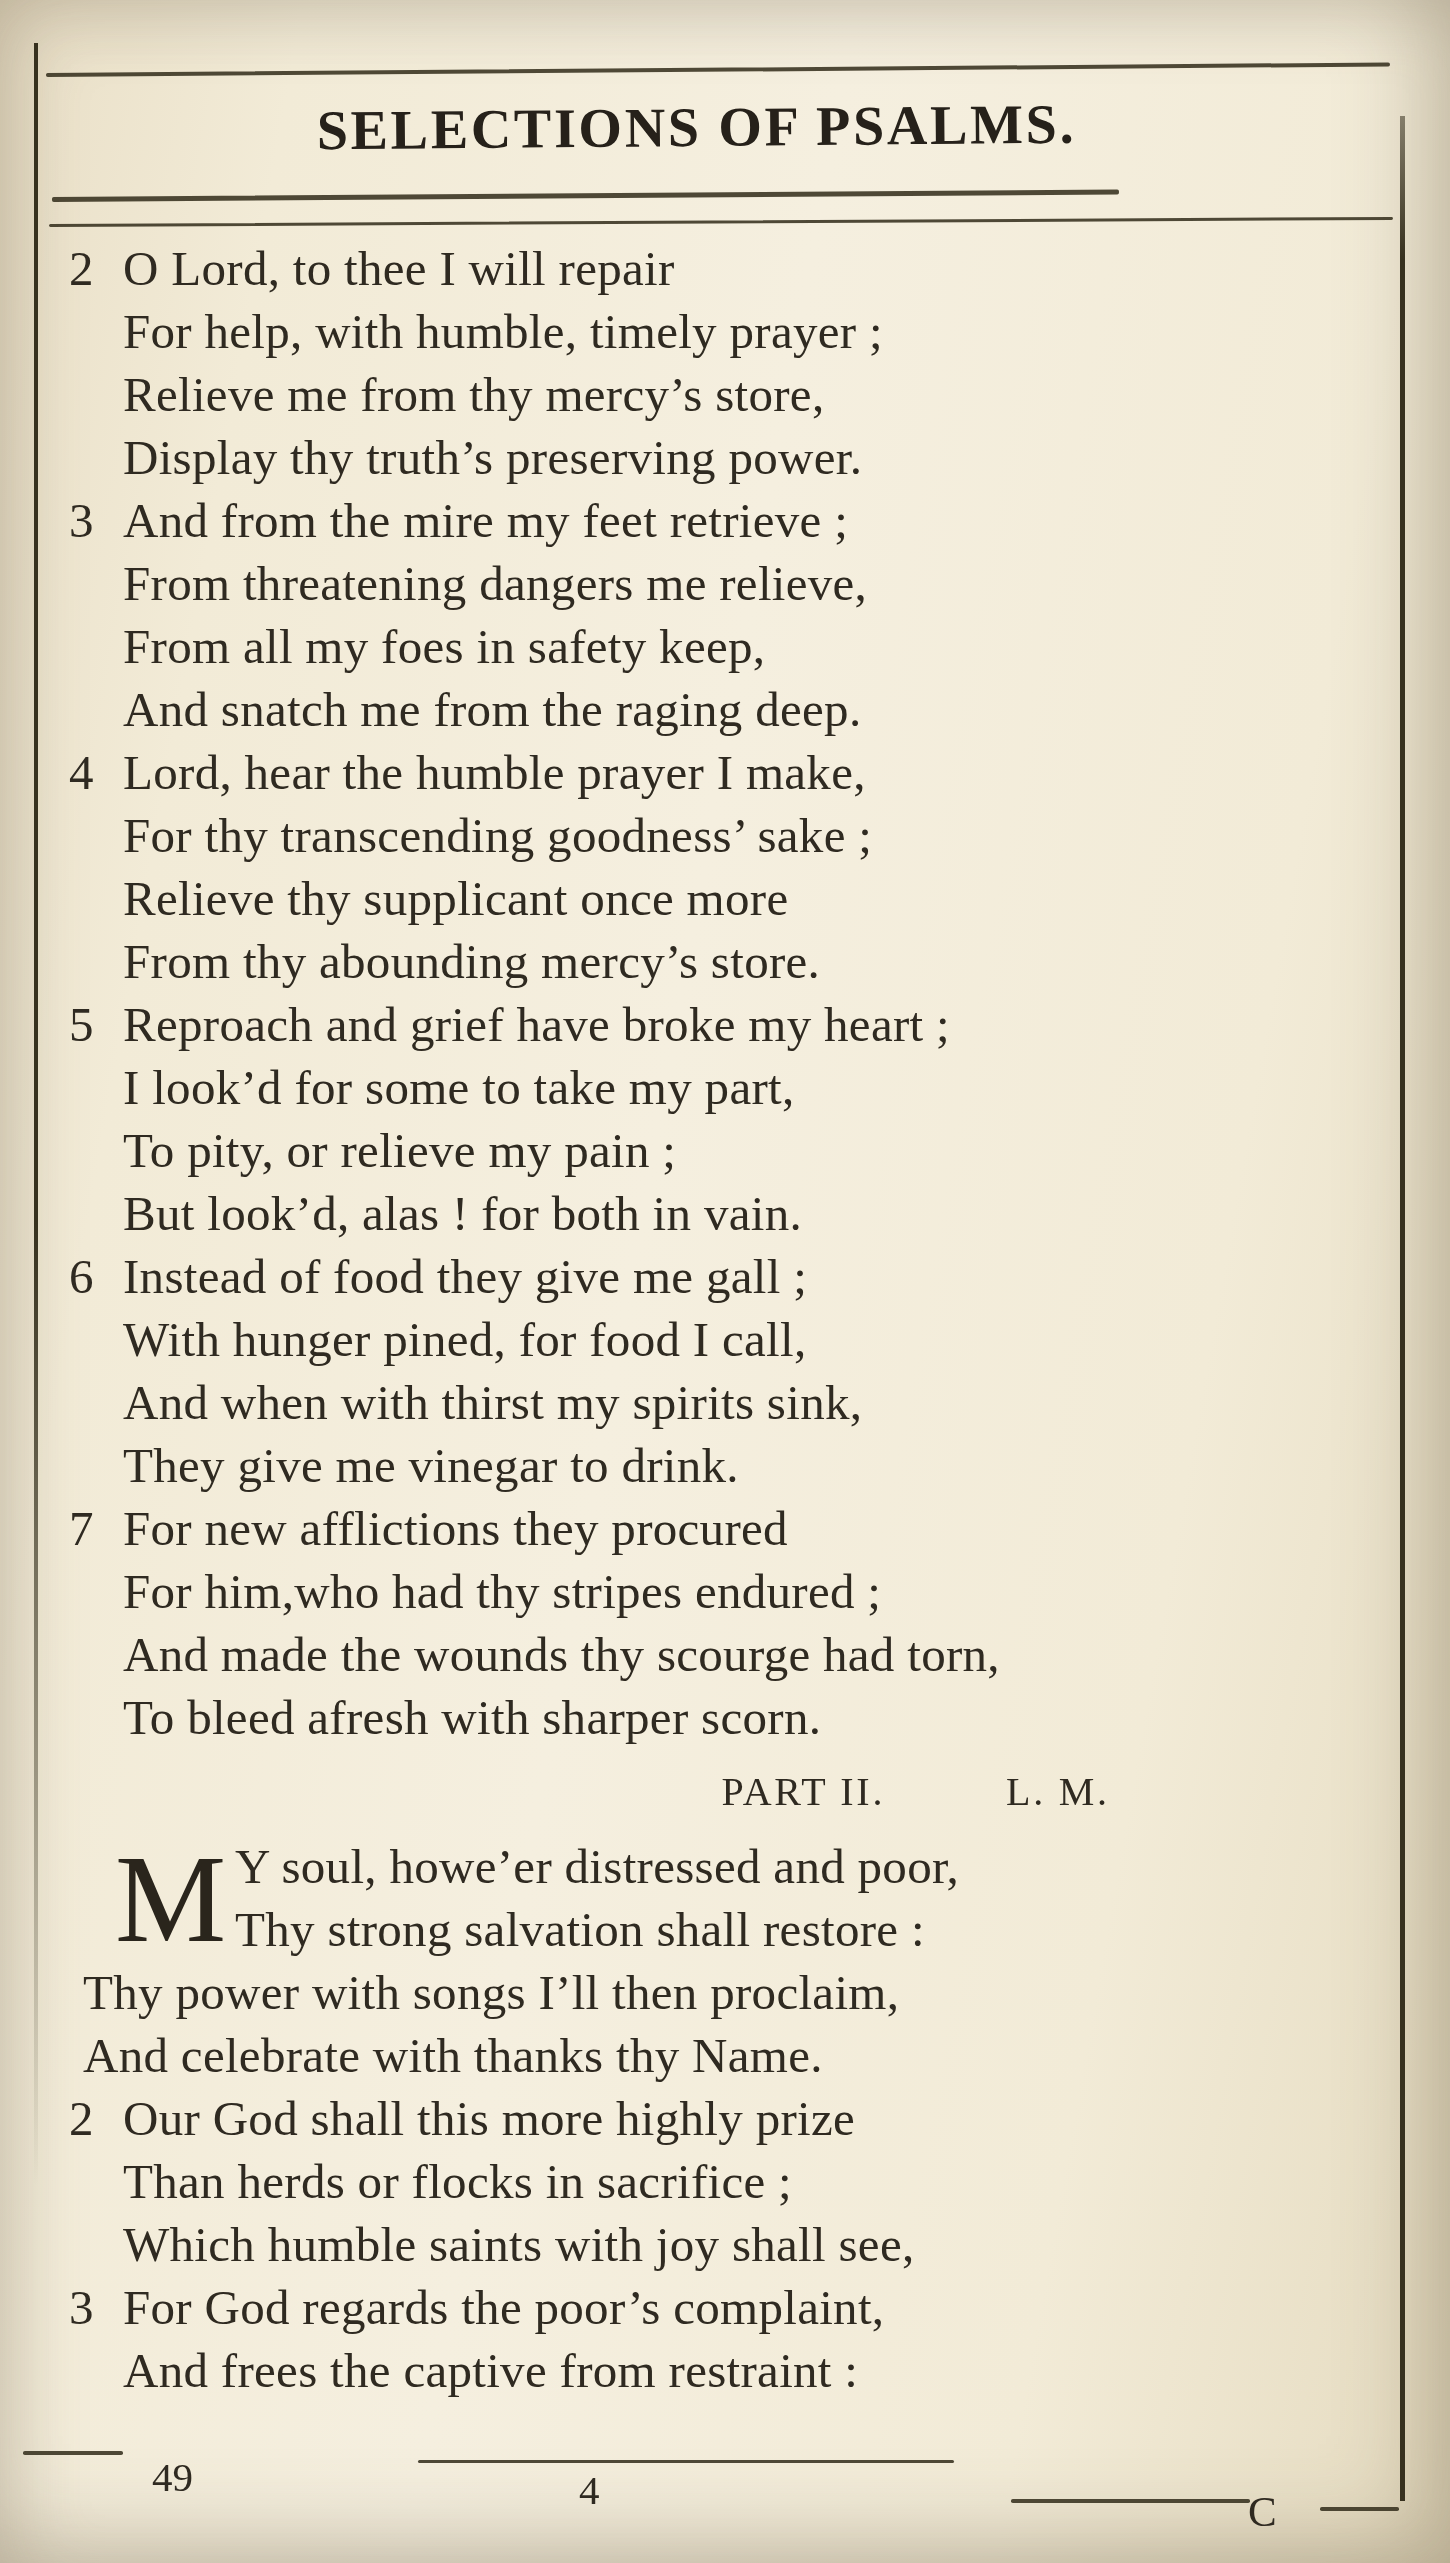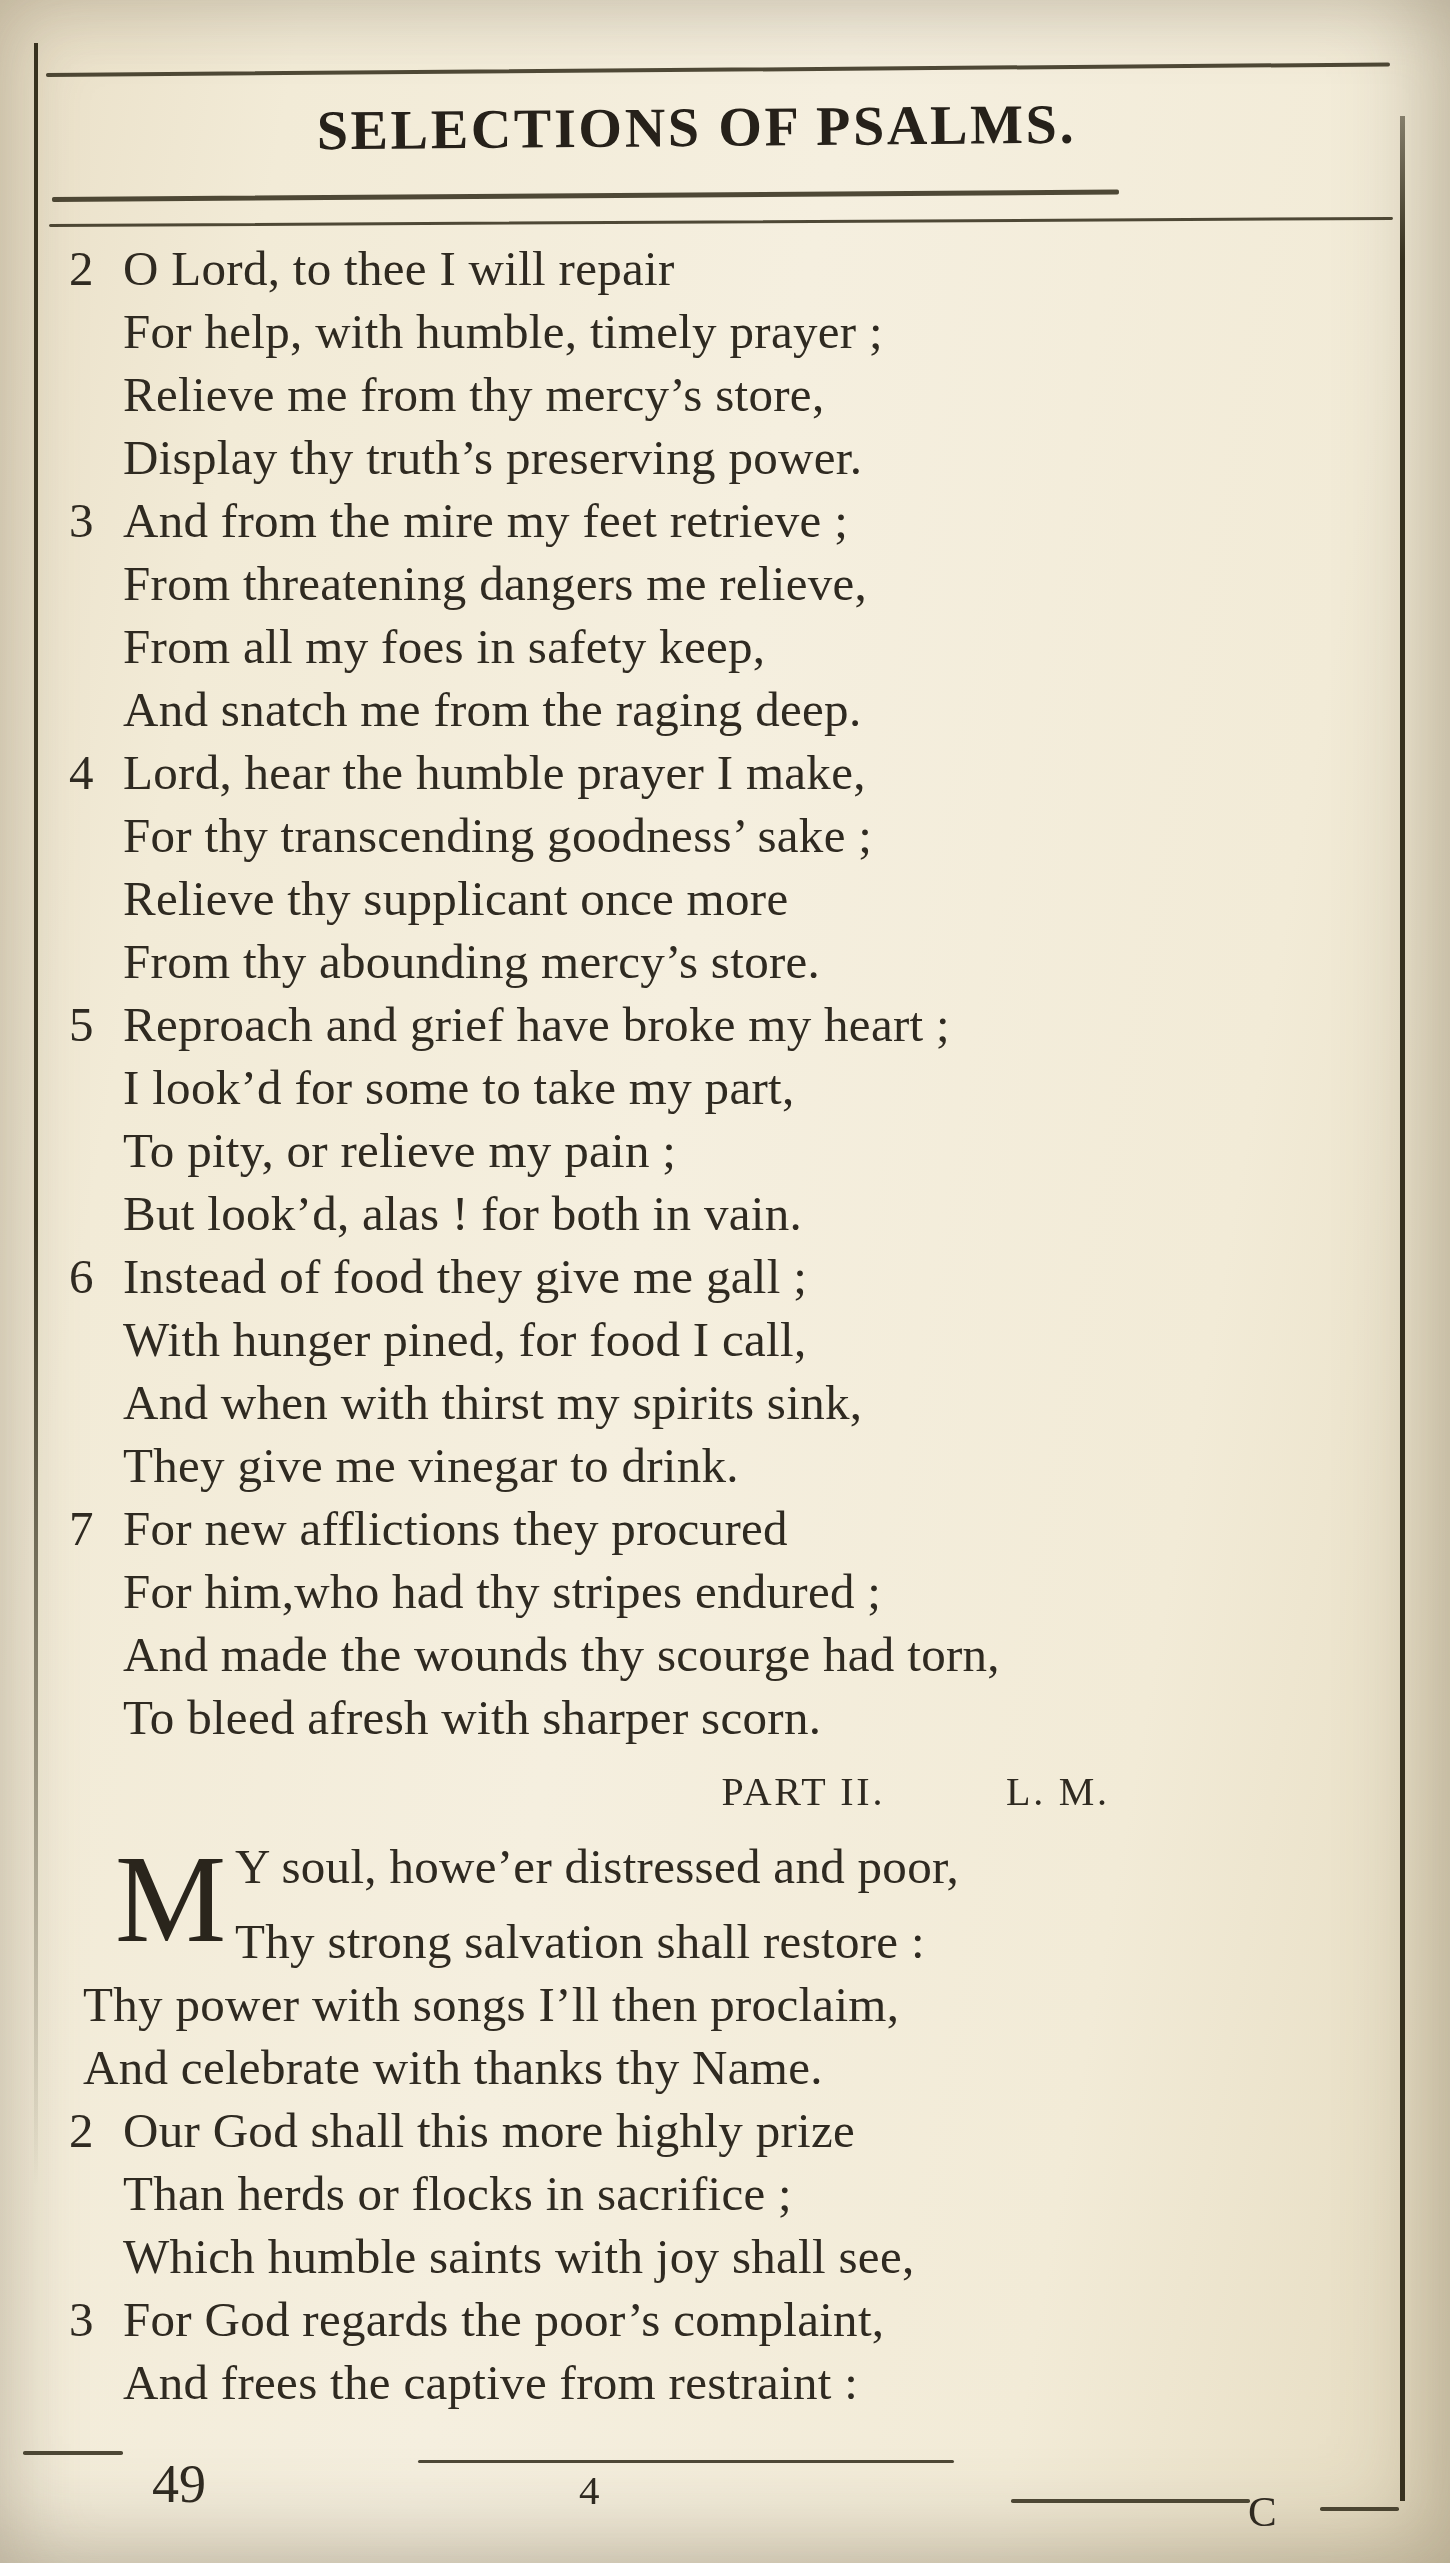--- a/index.html
+++ b/index.html
@@ -69,23 +69,23 @@
   }
 
   .dropcap-stanza { margin-left: -40px; position: relative; }
   .dropcap {
     position: absolute;
     left: 32px; top: 1.8px;
     font-size: 125px;
     line-height: 125px;
     color: #2a251c;
   }
-  .cap-indent { padding-left: 152px; margin-top: 12px; }
+  .cap-indent { padding-left: 152px; }
 
-  .pageno    { position: absolute; left: 152px;  top: 2453px; font-size: 54px; }
+  .pageno    { position: absolute; left: 152px;  top: 2453px; font-size: 41px; }
   .signature { position: absolute; left: 579px;  top: 2466px; font-size: 41px; }
   .sigletter { position: absolute; left: 1248px; top: 2487px; font-size: 43px; }
 </style>
 </head>
 <body>
 
 <div class="page">
 
   <div class="vrule-left"></div>
   <div class="vrule-right"></div>

